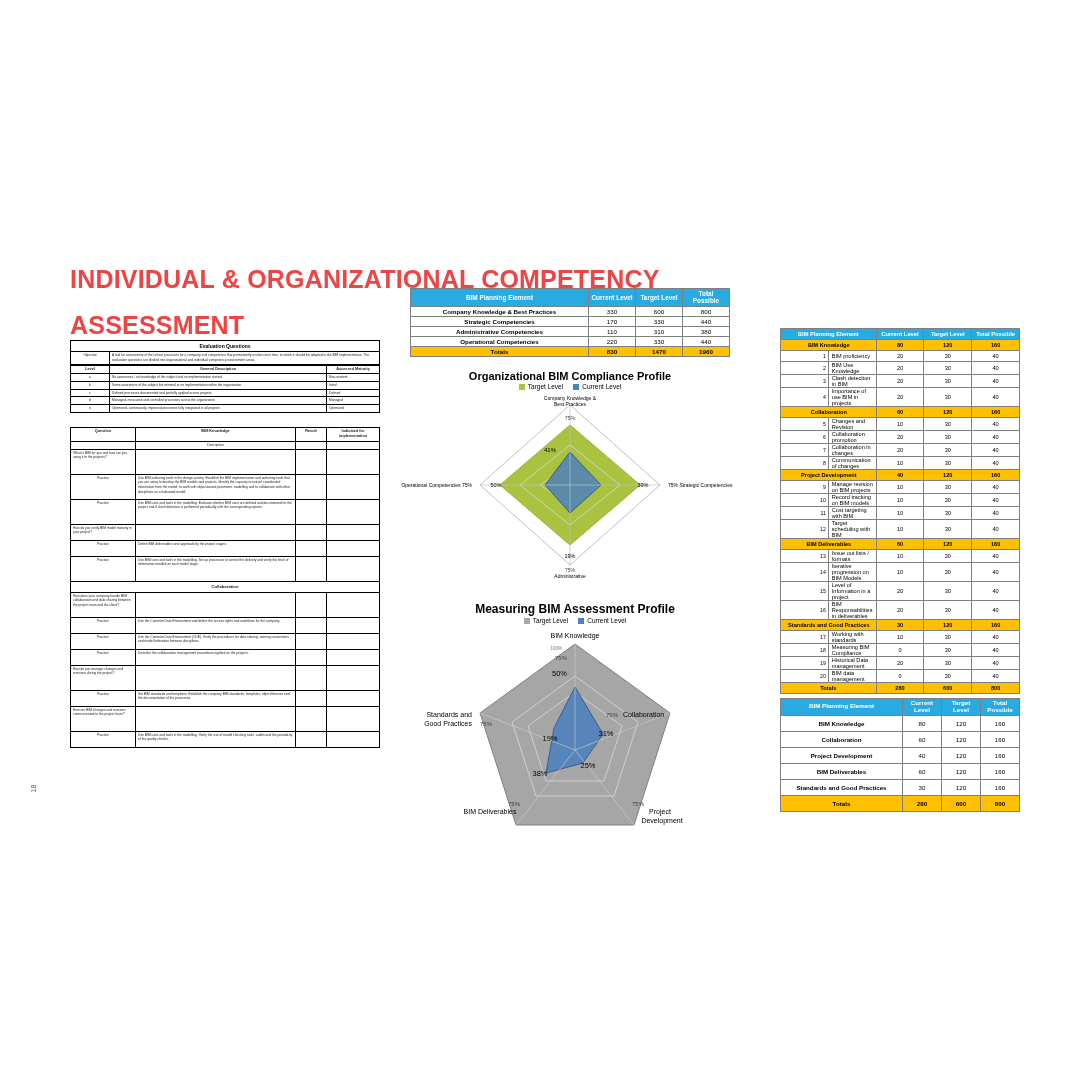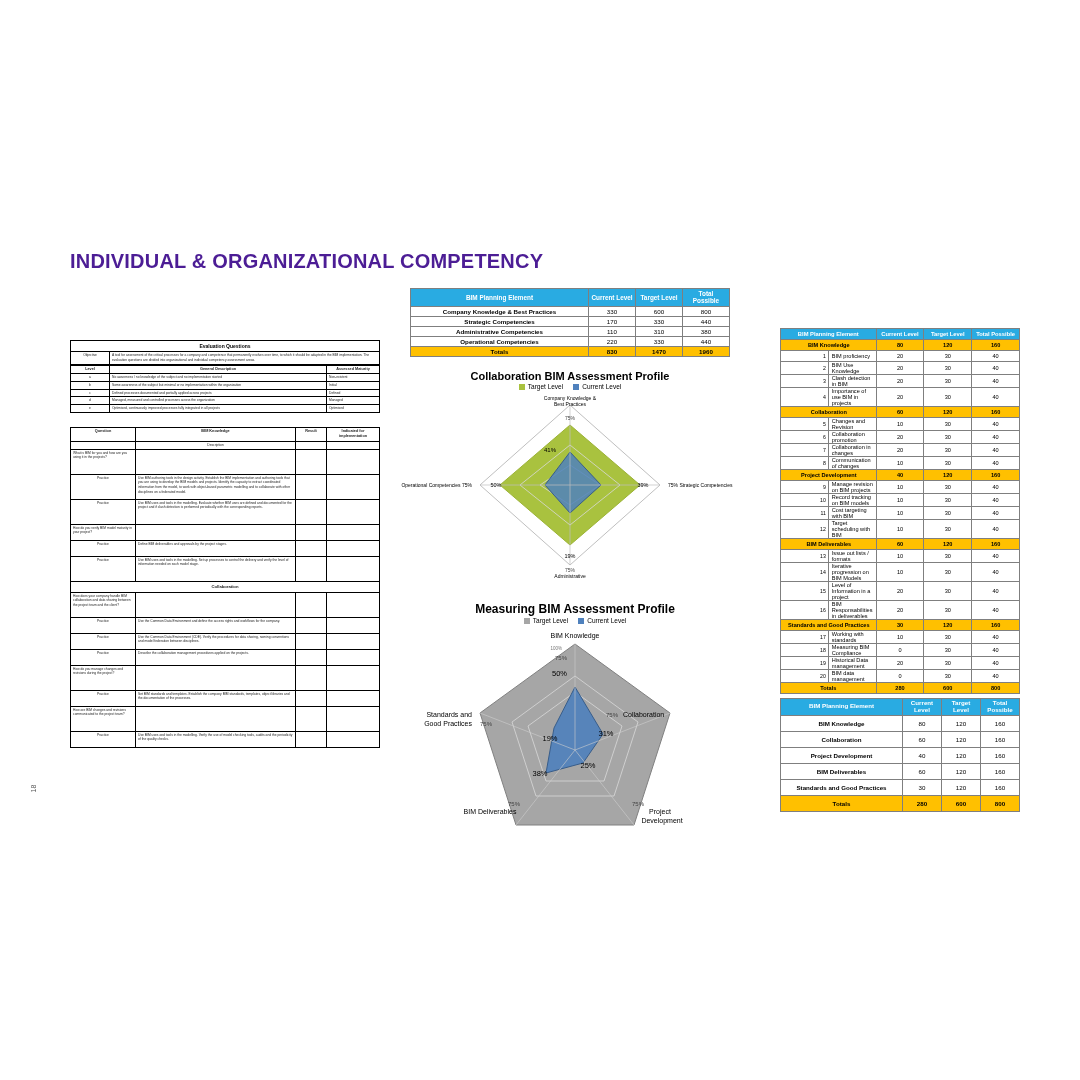--- a/index.html
+++ b/index.html
@@ -1,18 +1,18 @@
 <!DOCTYPE html>
 <html><head>
 <meta charset="utf-8">
 <style>
   html,body{margin:0;padding:0;background:#ffffff;}
   body{width:1080px;height:1080px;font-family:"Liberation Sans",sans-serif;color:#000;overflow:hidden;}
   .page{position:absolute;left:40px;top:220px;width:1000px;height:640px;background:#fff;}
-  .title{position:absolute;left:30px;top:23px;width:700px;color:#4c1d95;font-size:20px;font-weight:bold;letter-spacing:.2px;line-height:1.85;}
+  .title{position:absolute;left:30px;top:36px;width:700px;color:#ef4444;font-size:25px;font-weight:bold;letter-spacing:.2px;line-height:1.85;}
   .pagenum{position:absolute;left:-10px;top:565px;font-size:7px;color:#555;transform:rotate(-90deg);}
 
   
   .qwrap{position:absolute;left:30px;top:120px;width:310px;}
   .qbanner{border:1px solid #000;border-bottom:none;font-size:5px;text-align:center;padding:2px 0;font-weight:bold;}
   .qtbl{border-collapse:collapse;width:100%;table-layout:fixed;}
   .qtbl td,.qtbl th{border:1px solid #000;font-size:3.3px;padding:1px 2px;vertical-align:top;line-height:1.45;color:#222;}
   .qtbl th{font-size:3.8px;text-align:center;font-weight:bold;}
   .sechead td{text-align:center;font-weight:bold;font-size:4.2px;padding:2px 0;}
   .qrow td{height:22px;}
@@ -62,20 +62,21 @@
   .stbl td.n{text-align:center;width:34px;}
   .stbl tr.tot td{background:#ffc000;font-weight:bold;text-align:center;}
 </style>
 </head>
 <body>
 
 <div class="page">
 
   <div class="title">
     <div>INDIVIDUAL &amp; ORGANIZATIONAL COMPETENCY</div>
+    <div>ASSESSMENT</div>
   </div>
 
   <div class="pagenum">18</div>
 
   <div class="qwrap">
     <div class="qbanner">Evaluation Questions</div>
     <table class="qtbl">
       <tbody>
           <tr>
         <td style="width:34px;text-align:center;">Objective</td>
@@ -261,21 +262,21 @@
     <tr class="tot">
       <td>Totals</td>
       <td>830</td>
       <td>1470</td>
       <td>1960</td>
     </tr>
   </tbody>
     </table>
 
   <div class="orgchart">
-    <div class="charttitle">Collaboration BIM Assessment Profile</div>
+    <div class="charttitle">Organizational BIM Compliance Profile</div>
     <div class="legend">
       <div><span class="sw t"></span><span>Target Level</span></div>
       <div><span class="sw c"></span><span>Current Level</span></div>
     </div>
     <svg width="340" height="190" viewBox="0 0 340 190">
 
       <polygon points="170,15 260,95 170,175 80,95" fill="#ffffff" stroke="#bfbfbf" stroke-width="1"></polygon>
       <polygon points="170,35 240,95 170,155 100,95" fill="#a9c23f" stroke="#9bb235" stroke-width="1"></polygon>
       <polygon points="170,55 220,95 170,135 120,95" fill="none" stroke="#d9d9d9" stroke-width="0.8"></polygon>
       <polygon points="170,75 200,95 170,115 140,95" fill="none" stroke="#d9d9d9" stroke-width="0.8"></polygon>

